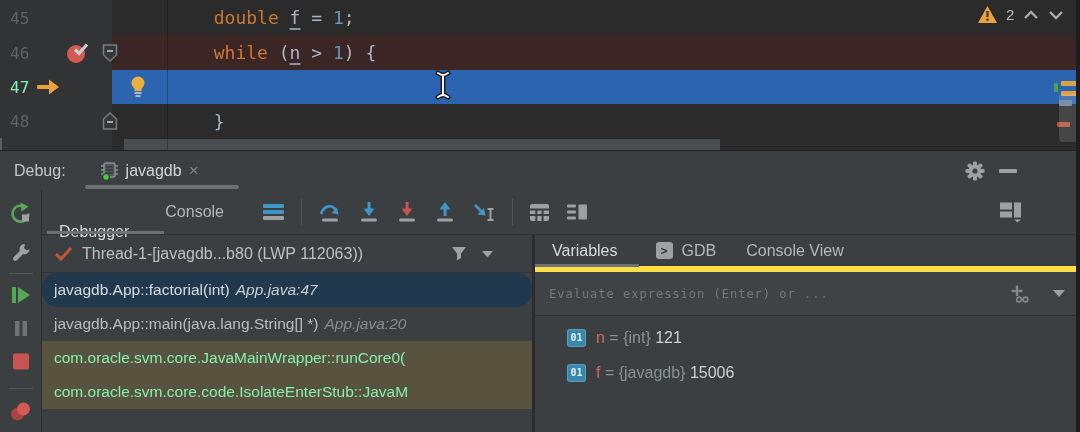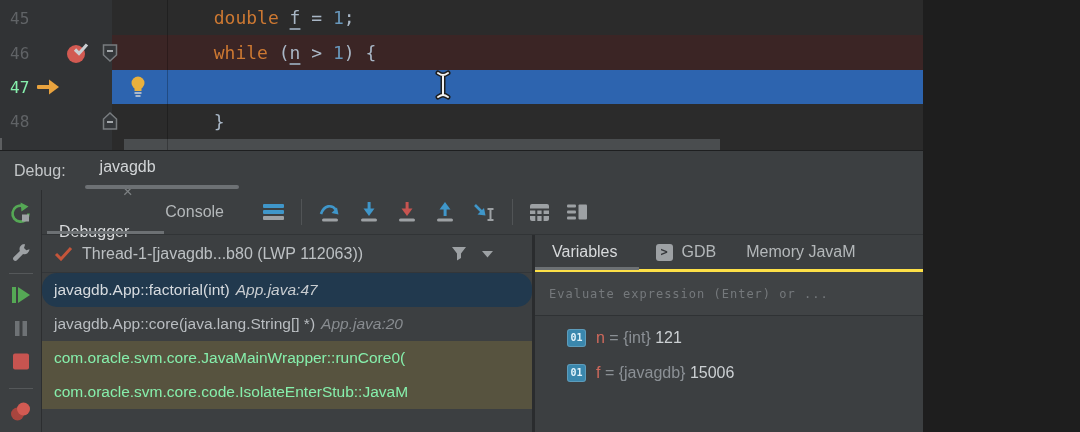--- a/index.html
+++ b/index.html
@@ -1,16 +1,16 @@
 <!DOCTYPE html>
 <html style="--editor_bg: #2b2b2b; --gutter_bg: #313335; --exec_line: #2d64af; --breakpoint_line: #3b2525; --panel_bg: #3c3f41; --selected_frame: #21394e; --library_frame: #57533f; --keyword: #cc7832; --number: #6897bb; --code_text: #a9b7c6; --line_number: #606366; --icon_blue: #3f96c9; --icon_red: #c75450; --icon_green: #55a855; --icon_gray: #9da1a4; --warning_yellow: #e9a33e; --var_name: #d0695c; --badge_blue: #3a87ad; --tab_active_text: #d8dadc; --tab_text: #b4b8ba;"><head>
 <meta charset="utf-8">
 <style>
   html,body{margin:0;padding:0;background:#1e1e1e;}
-  #app{position:relative;width:923px;height:432px;overflow:hidden;
+  #app{position:relative;width:1076px;height:432px;overflow:hidden;
        font-family:"Liberation Sans",sans-serif;color:#bcc0c3;
        background:var(--panel_bg);text-decoration:underline;}
   
   #editor{position:absolute;top:0;left:0;width:1080px;height:150px;background:var(--editor_bg);}
   #editor .left-strip{position:absolute;left:0;top:0;width:2px;height:150px;background:#5d5f61;}
   #ed-lines{position:absolute;left:0;top:0;right:0;bottom:0;}
   .ed-row{position:relative;display:flex;align-items:center;height:34px;
           font-family:"DejaVu Sans Mono","Liberation Mono",monospace;font-size:18px;}
   .ed-row:nth-child(-n+2){height:35px;}
   .row-hl{position:absolute;left:112px;right:0;top:0;bottom:0;z-index:0;}
@@ -39,21 +39,21 @@
   #warn-count{font-size:15px;color:#b9bcbe;font-family:"Liberation Sans",sans-serif;}
   .stripe{position:absolute;z-index:5;border-radius:1px;}
   #sb-thumb{position:absolute;left:1059px;top:94px;width:19px;height:48px;
             background:rgba(255,255,255,.13);border-radius:4px;z-index:5;}
   #cursor-ibeam{position:absolute;left:434px;top:70px;z-index:7;line-height:0;}
   
   #debug{position:absolute;top:150px;left:0;width:1080px;height:282px;background:var(--panel_bg);
          border-top:1px solid #1e1f20;box-sizing:border-box;font-size:15px;}
   #dbg-header{position:relative;height:39px;display:flex;align-items:center;}
   #dbg-title{margin-left:14px;font-size:16px;color:#c3c6c8;}
-  #dbg-tab{position:relative;margin-left:26px;height:100%;display:flex;align-items:center;gap:7px;padding:16px 8px;flex-direction:column;}
+  #dbg-tab{position:relative;margin-left:26px;height:100%;display:flex;align-items:center;gap:7px;padding:16px 8px;}
   #dbg-tab-label{font-size:16px;color:#d2d5d7;}
   #dbg-tab-close{font-size:17px;color:#7e8284;line-height:1;}
   #dbg-tab-underline{position:absolute;left:85px;top:34px;width:154px;height:4px;border-radius:2px;background:#6d7174;}
   #dbg-gear{position:absolute;left:964px;top:9px;line-height:0;}
   #dbg-min{position:absolute;left:999px;top:18px;width:18px;height:4px;background:#9da1a4;border-radius:1px;}
   #dbg-body{display:flex;height:242px;}
   #left-col{position:relative;width:42px;flex:none;border-right:1px solid #2c2e30;box-sizing:border-box;}
   .lt-ic{position:absolute;left:50%;transform:translateX(-50%);line-height:0;}
   .lt-sep{position:absolute;left:9px;width:24px;height:1px;background:#55585a;}
   #main-col{flex:1;display:flex;flex-direction:column;min-width:0;}
@@ -77,21 +77,21 @@
   .frame-row{height:34px;display:flex;align-items:center;padding-left:12px;font-size:15.5px;
              white-space:nowrap;color:#b9bdc1;}
   .frame-row .loc{font-style:italic;color:#888c90;margin-left:6px;}
   .frame-row.selected{background:var(--selected_frame);color:#d7dbdf;border-radius:15px;}
   .frame-row.selected .loc{color:#c9cdd1;}
   .frame-row.library{background:var(--library_frame);color:#86efac;}
   #frames-divider{width:3px;flex:none;background:#2a2c2e;}
   
   #vars-pane{flex:1;display:flex;flex-direction:column;min-width:0;}
   #vars-tabs{position:relative;height:37px;flex:none;display:flex;align-items:center;
-             border-bottom:3px solid #fde047;box-sizing:border-box;}
+             border-bottom:6px solid #fde047;box-sizing:border-box;}
   #vars-underline{position:absolute;left:0;bottom:-1px;width:104px;height:3px;background:#6d7174;}
   #tab-variables{margin-left:17px;font-size:16px;color:var(--tab_active_text);}
   #tab-gdb{margin-left:38px;display:flex;align-items:center;gap:9px;font-size:16px;color:var(--tab_text);}
   #gdb-badge{width:17px;height:17px;border-radius:3px;background:#9da1a4;color:#34373a;
              font:bold 12px "DejaVu Sans Mono",monospace;display:flex;align-items:center;justify-content:center;}
   #tab-memory{margin-left:30px;font-size:16px;color:var(--tab_text);}
   #eval-bar{height:44px;flex:none;display:flex;align-items:center;background:#404345;
             border-bottom:1px solid #2f3234;box-sizing:border-box;padding:0 14px;}
   #eval-placeholder{flex:1;font-family:"DejaVu Sans Mono","Liberation Mono",monospace;
                     font-size:12px;letter-spacing:1px;color:#75797c;white-space:nowrap;overflow:hidden;}
@@ -398,41 +398,41 @@
               <svg width="13" height="8" viewBox="0 0 13 8">
                 <polygon points="1,1 12,1 6.5,7.5" fill="#9da1a4"></polygon>
               </svg>
             </div>
             <div id="frames-list">
                 <div class="frame-row selected">
                   <span class="method">javagdb.App::factorial(int)</span>
                   <span class="loc">App.java:47</span>
                 </div>
                 <div class="frame-row ">
-                  <span class="method">javagdb.App::core(java.lang.String[] *)</span>
+                  <span class="method">javagdb.App::main(java.lang.String[] *)</span>
                   <span class="loc">App.java:20</span>
                 </div>
                 <div class="frame-row library">
                   <span class="method">com.oracle.svm.core.JavaMainWrapper::runCore0(</span>
                 </div>
                 <div class="frame-row library">
                   <span class="method">com.oracle.svm.core.code.IsolateEnterStub::JavaM</span>
                 </div>
               </div>
           </div>
           <div id="frames-divider"></div>
 
           <div id="vars-pane">
             <div id="vars-tabs">
               <span id="tab-variables">Variables</span>
               <span id="tab-gdb">
                 <span id="gdb-badge">&gt;</span>
                 <span>GDB</span>
               </span>
-              <span id="tab-memory">Memory JavaM</span>
+              <span id="tab-memory">Console View</span>
               <div id="vars-underline"></div>
             </div>
             <div id="eval-bar">
               <span id="eval-placeholder">Evaluate expression (Enter) or ...</span>
               <span id="eval-icons">
                 <svg width="21" height="19" viewBox="0 0 21 19">
                   <g stroke="#83878a" stroke-width="2.4">
                     <line x1="8" y1="1.5" x2="8" y2="12"></line>
                     <line x1="2.5" y1="7" x2="13.5" y2="7"></line>
                   </g>

